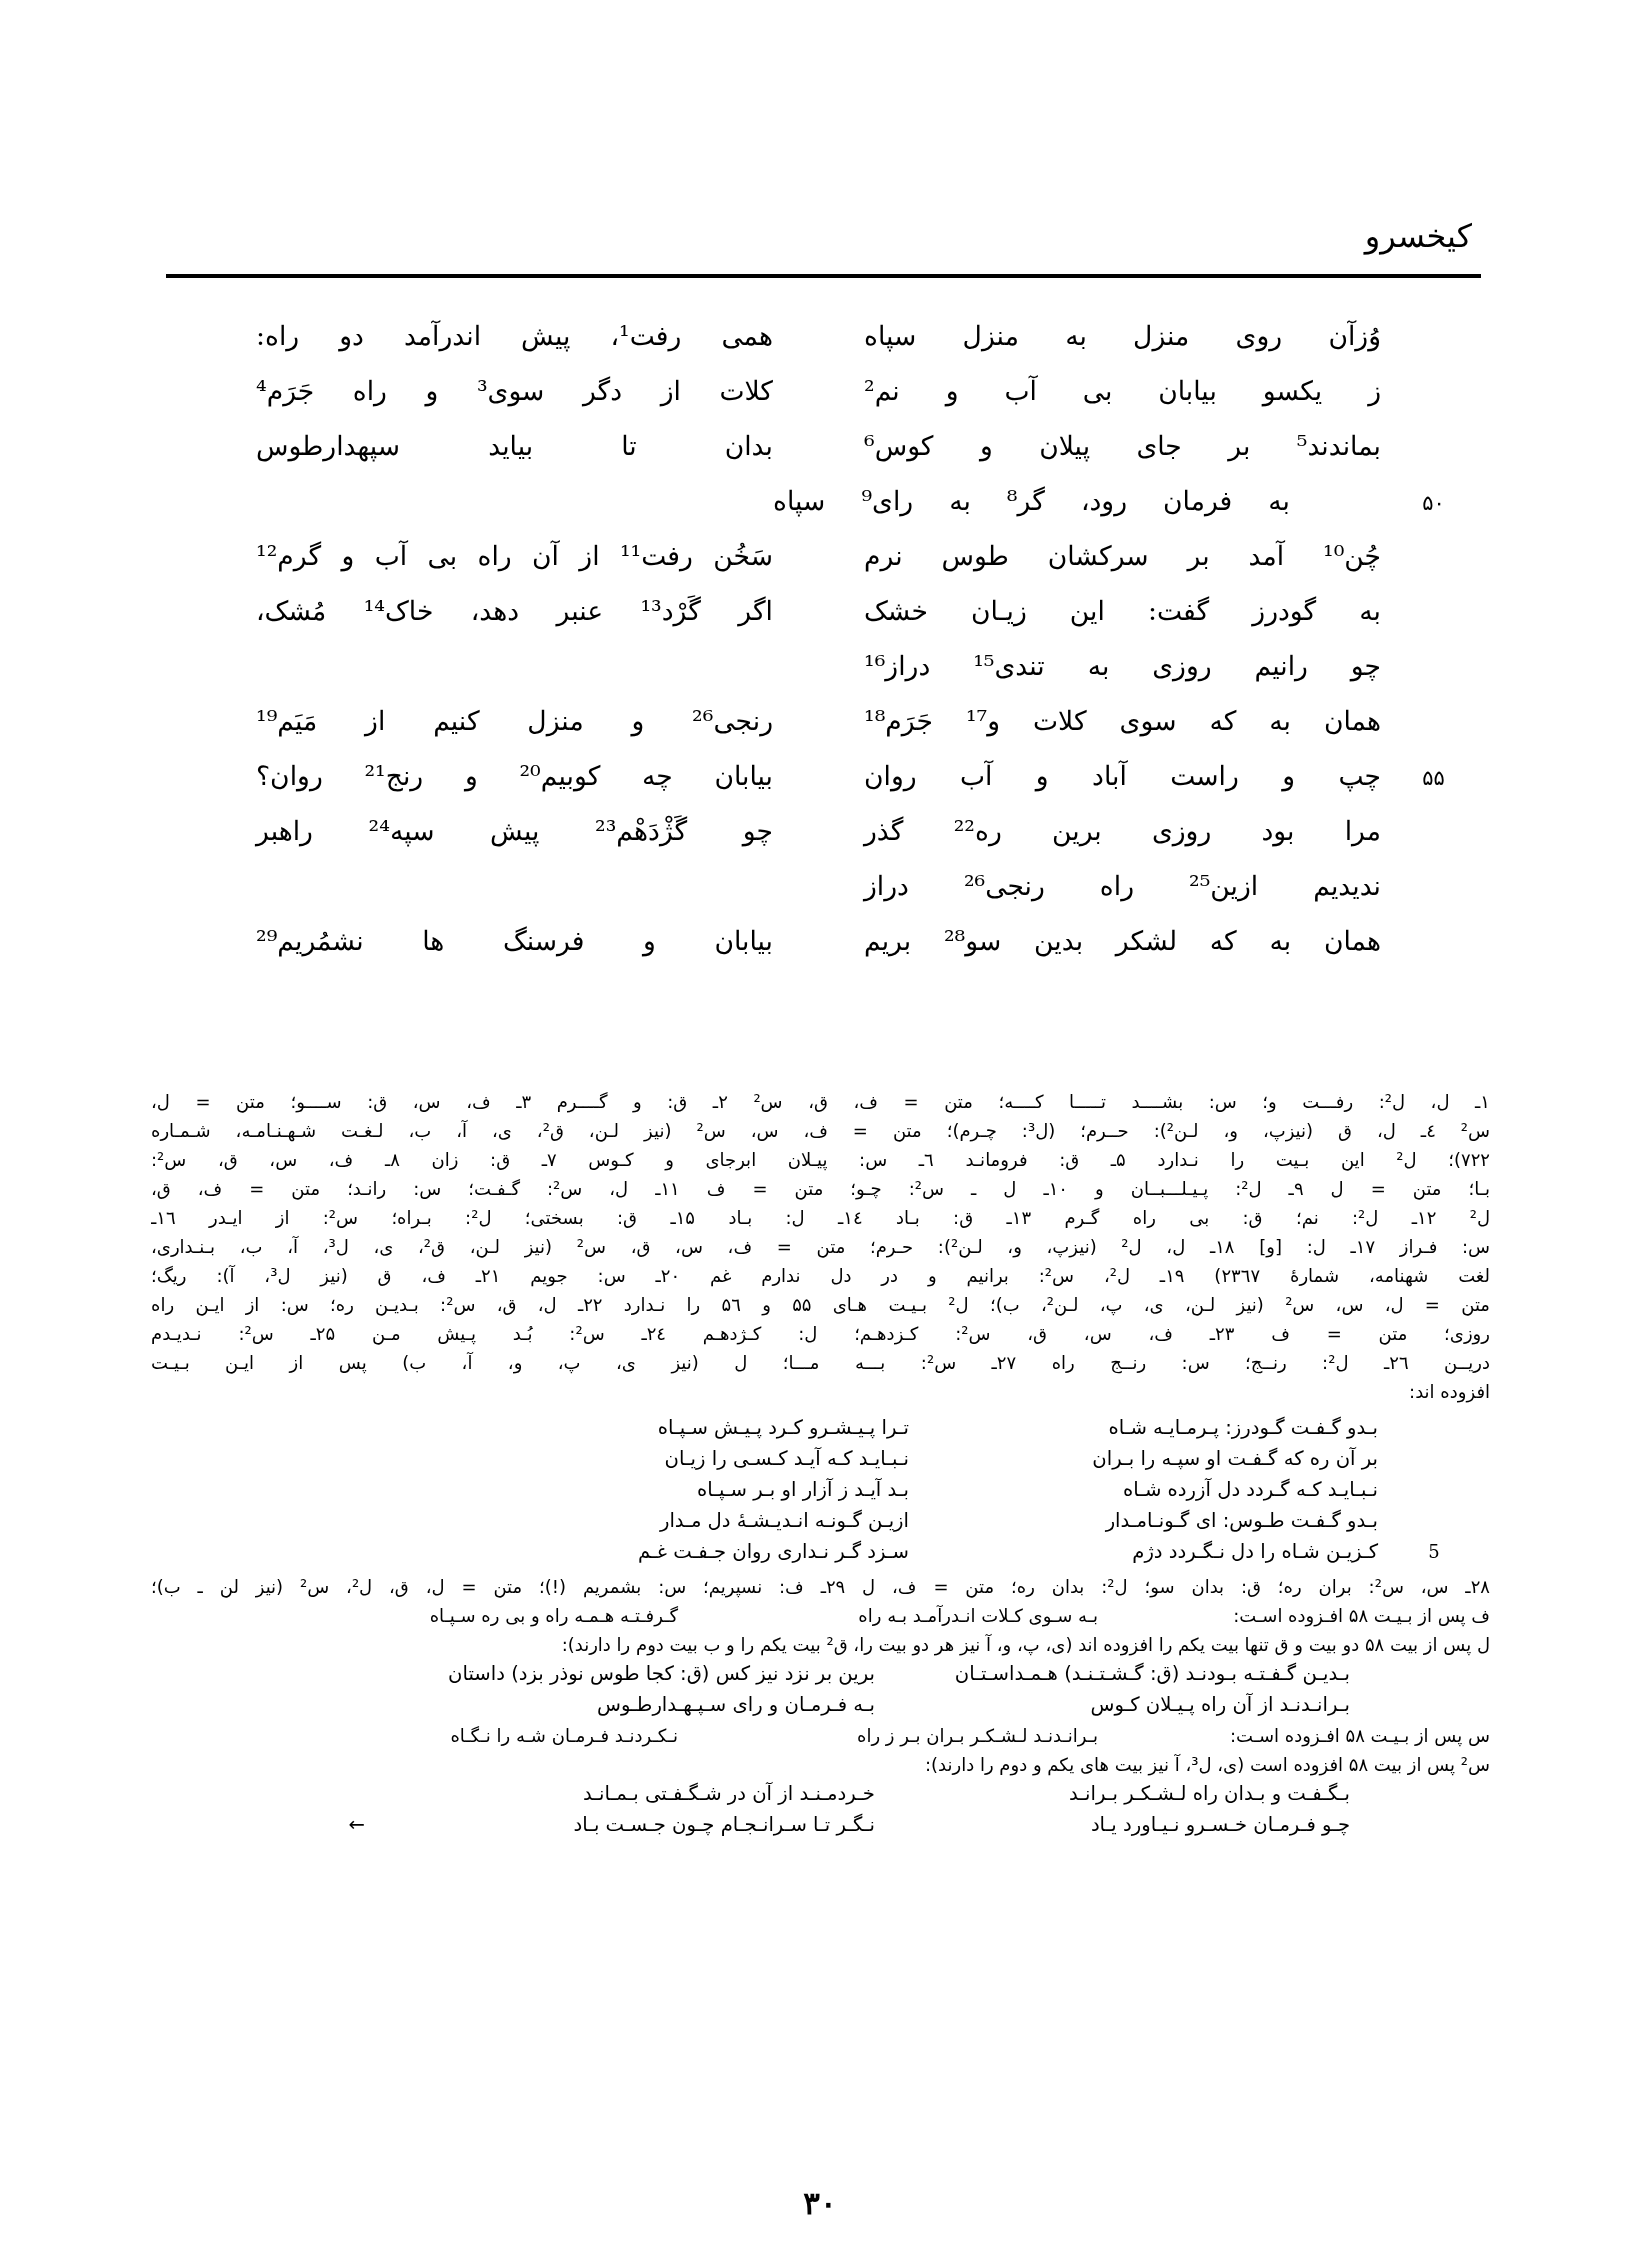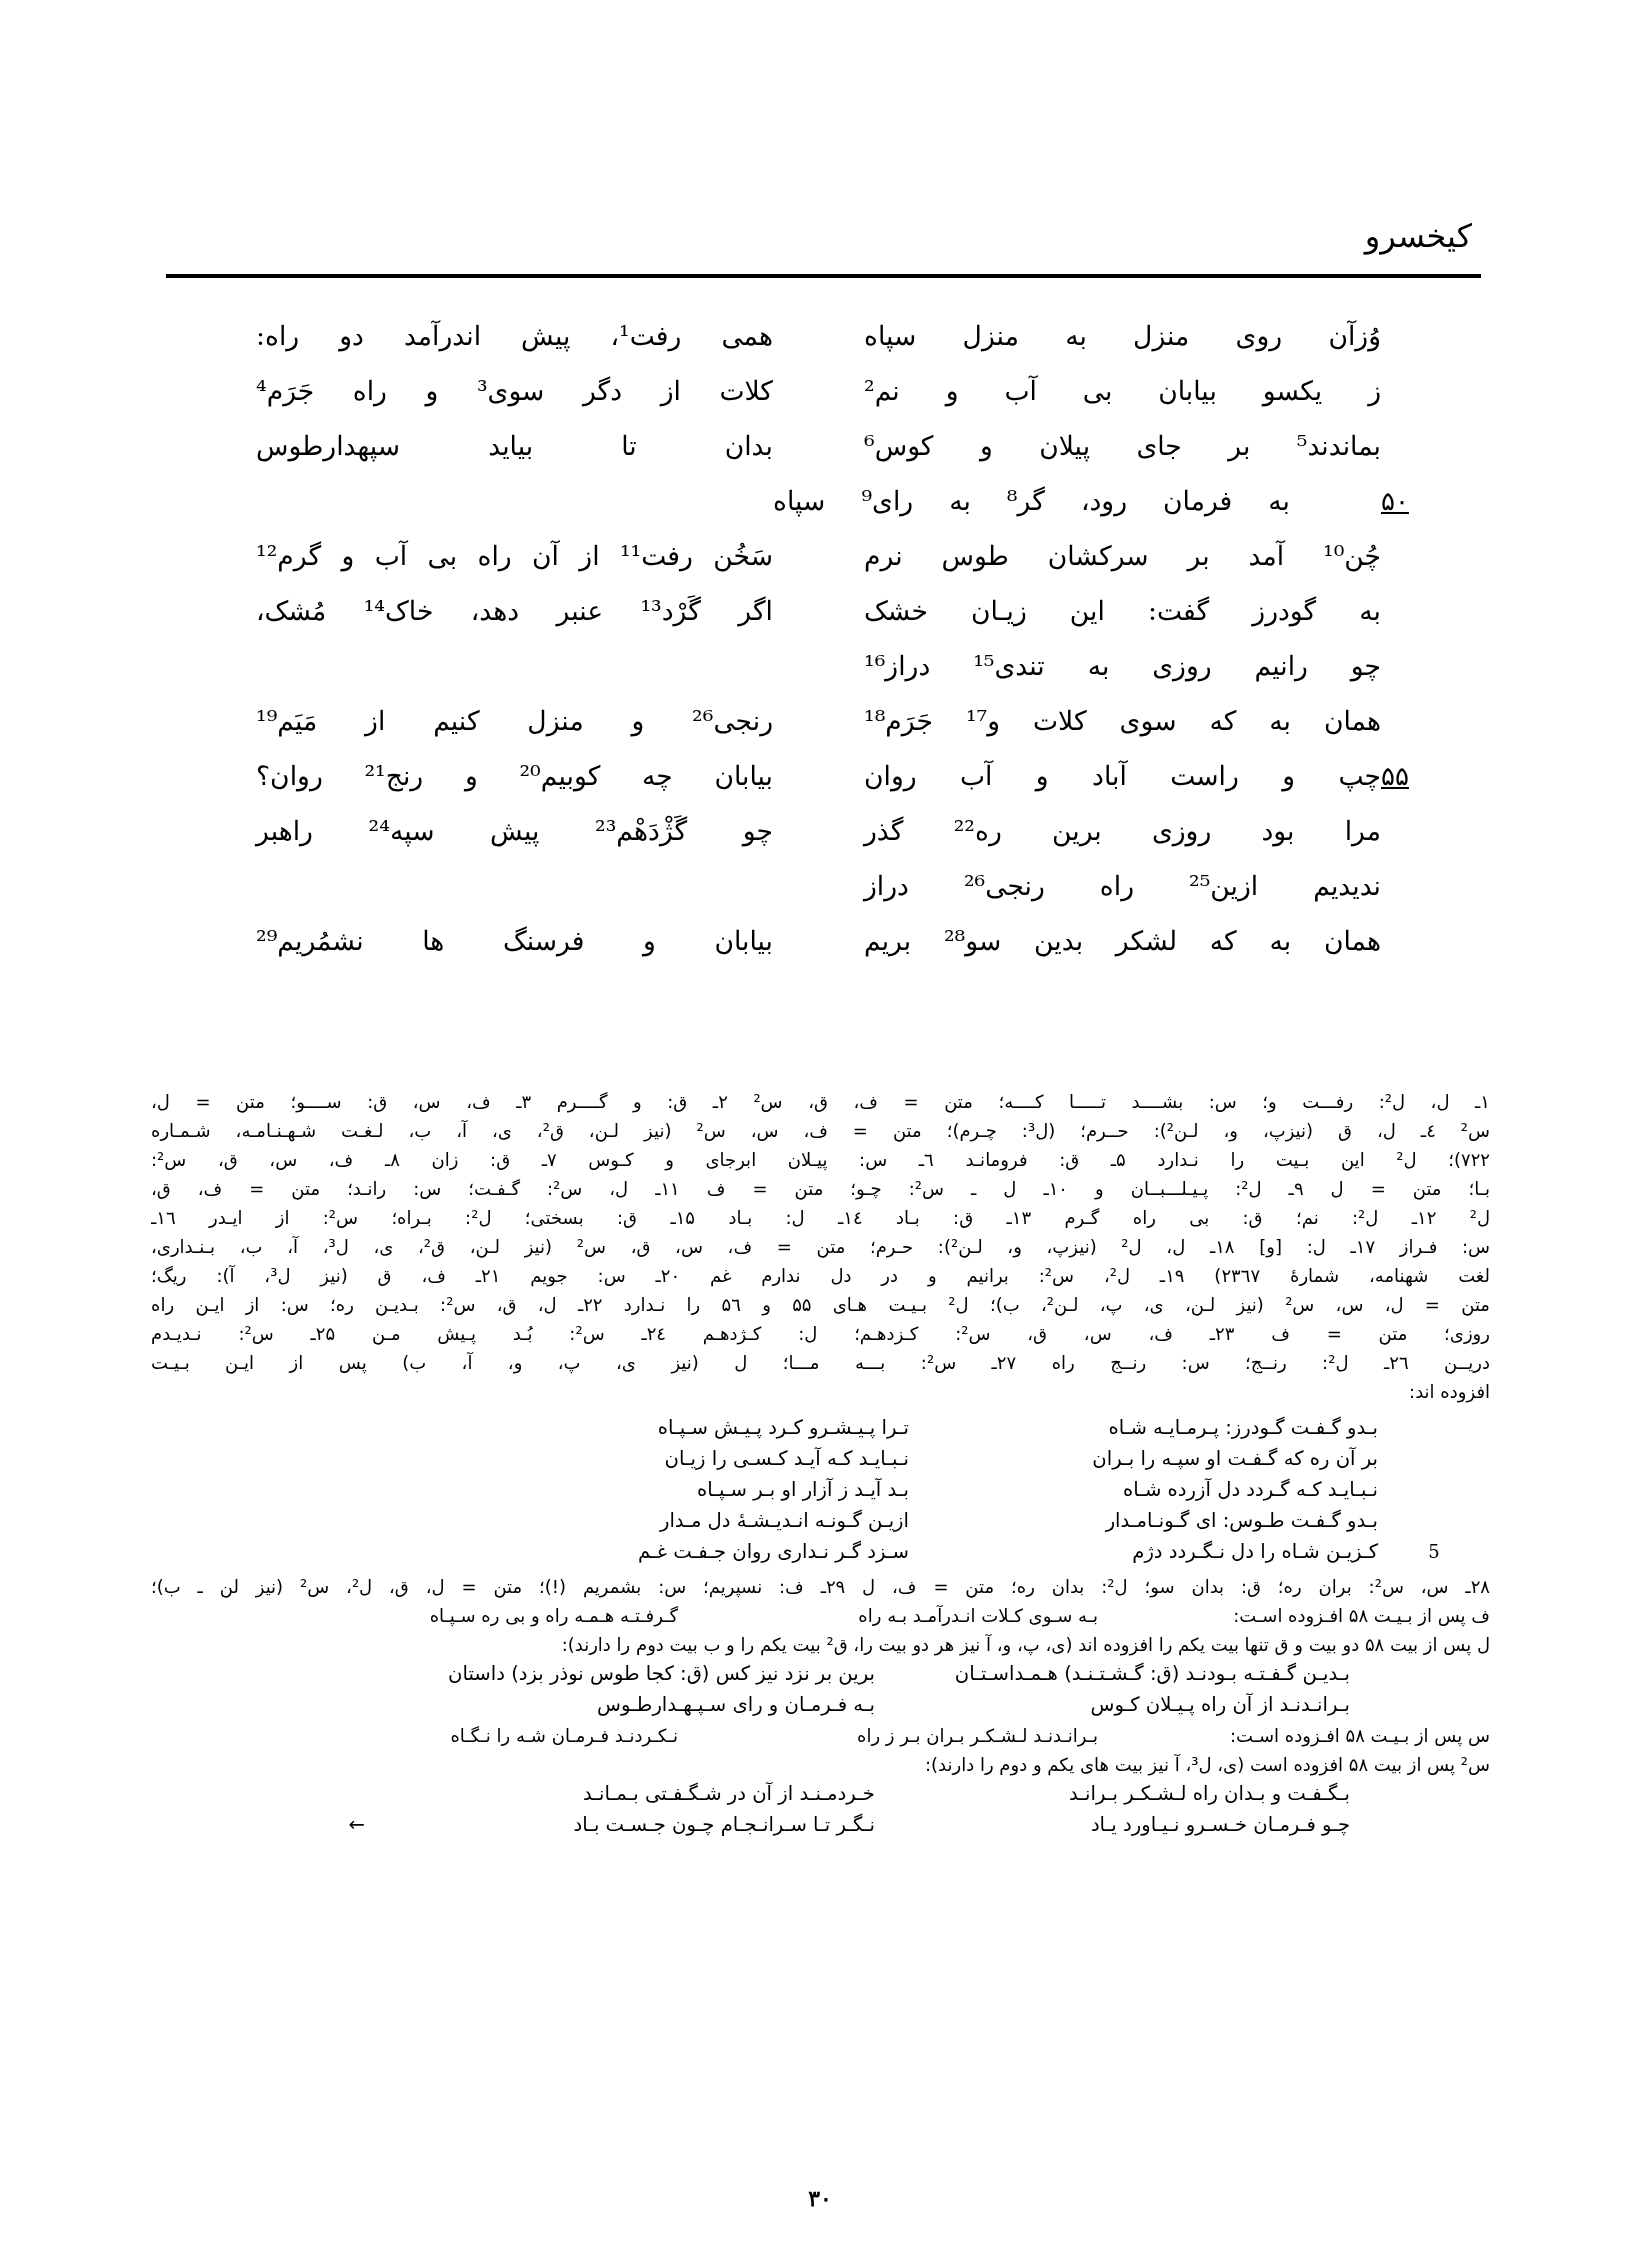--- a/index.html
+++ b/index.html
@@ -19,21 +19,21 @@
   }
 
   
   .verses {
     position: absolute; top: 320px; right: 154px; width: 1328px;
   }
   .verse-row {
     display: flex; flex-direction: row; align-items: baseline;
     height: 55px; font-family: "DejaVu Serif", serif; font-size: 26.6px;
   }
-  .verse-no { width: 105px; text-align: left; font-size: 26px; text-decoration: underline; }
+  .verse-no { width: 105px; text-align: center; font-size: 21px; }
   .hemi-1 { width: 517px; text-align: justify; text-align-last: justify; }
   .hemi-gap { width: 91px; }
   .hemi-2 { width: 517px; text-align: justify; text-align-last: justify; }
 
   
   .notes {
     position: absolute; top: 1087px; right: 150px; width: 1339px;
     font-size: 18px; line-height: 29px;
   }
   .note-line { white-space: nowrap; overflow: hidden; text-align: justify; text-align-last: justify; }
@@ -54,21 +54,21 @@
 
   .sub-verse { display: flex; flex-direction: row; height: 31px; font-size: 19.6px; align-items: baseline; }
   .sub-verse .pad { width: 140px; }
   .sub-verse .h1 { width: 475px; }
   .sub-verse .h2 { width: 489px; }
 
   .arrow { font-family: "DejaVu Sans", sans-serif; margin-right: 21px; }
 
   .folio {
     position: absolute; top: 2185px; left: 0; width: 1640px; text-align: center;
-    font-family: "DejaVu Serif", serif; font-size: 22px; font-weight: bold; direction: rtl;
+    font-family: "DejaVu Serif", serif; font-size: 31px; font-weight: bold; direction: rtl;
   }
 </style>
 </head>
 <body>
 
 <div class="page">
 
   <div class="running-head">کیخسرو</div>
   <div class="head-rule"></div>
 

